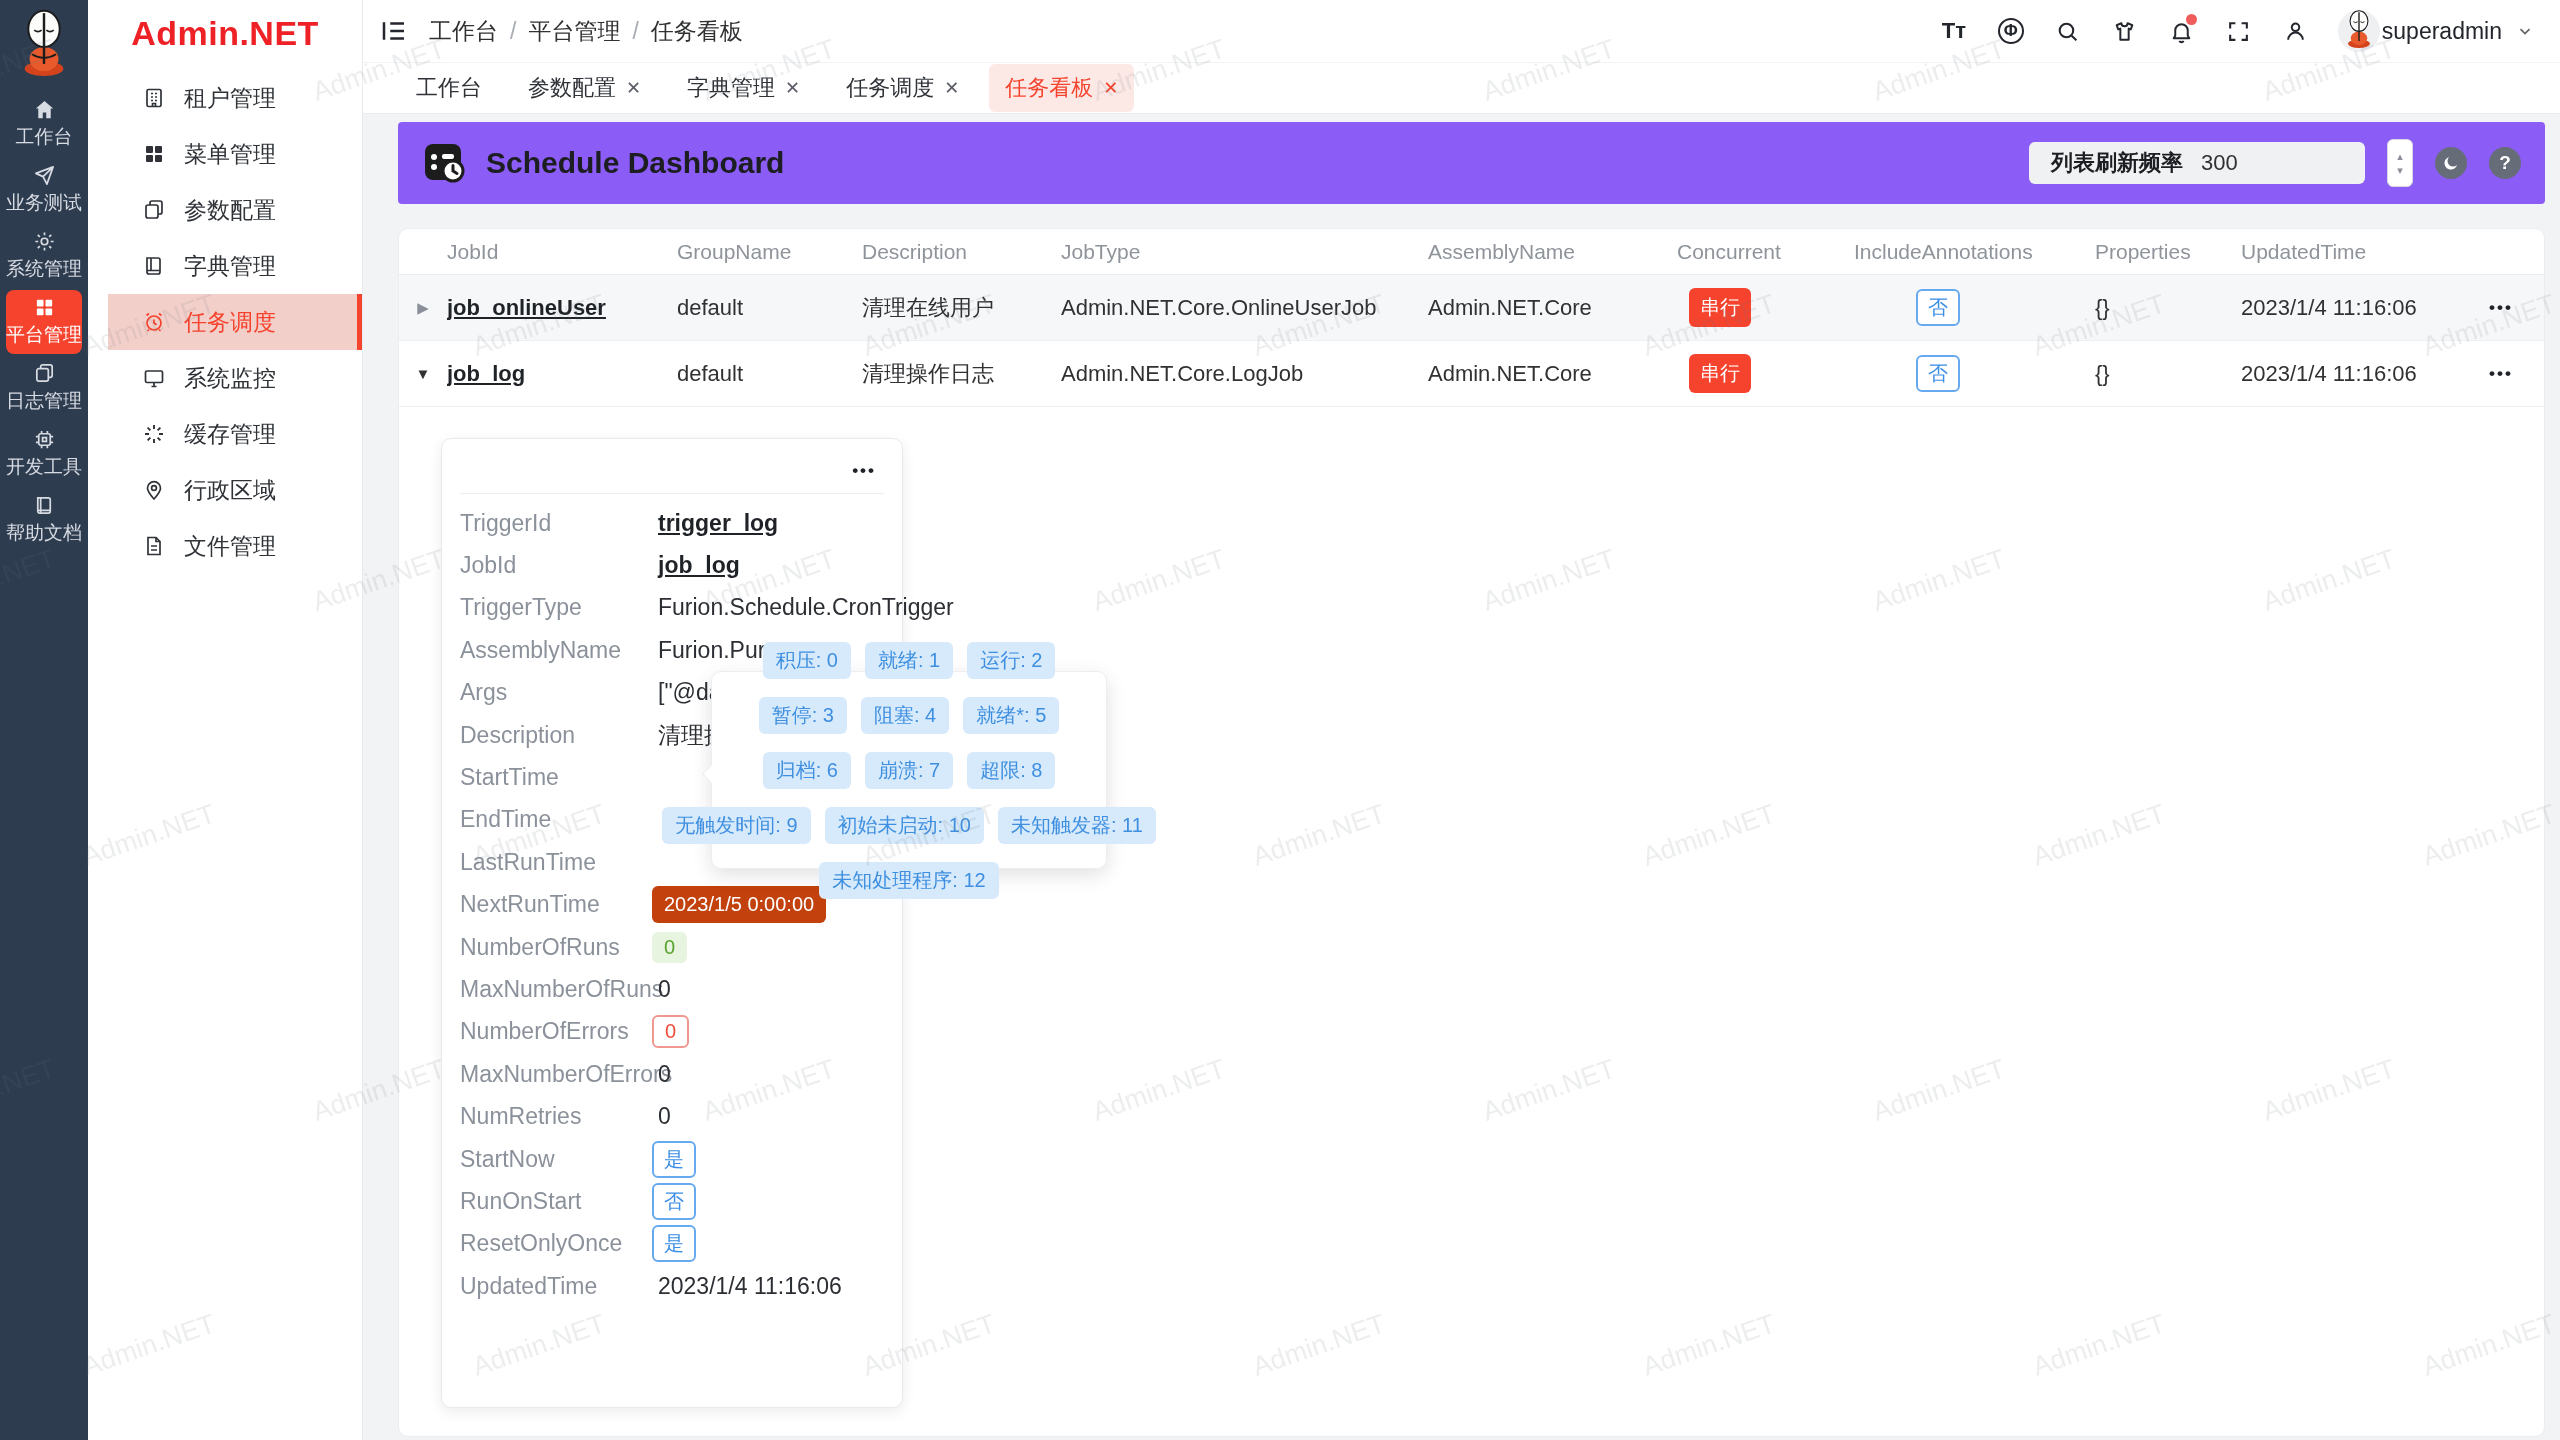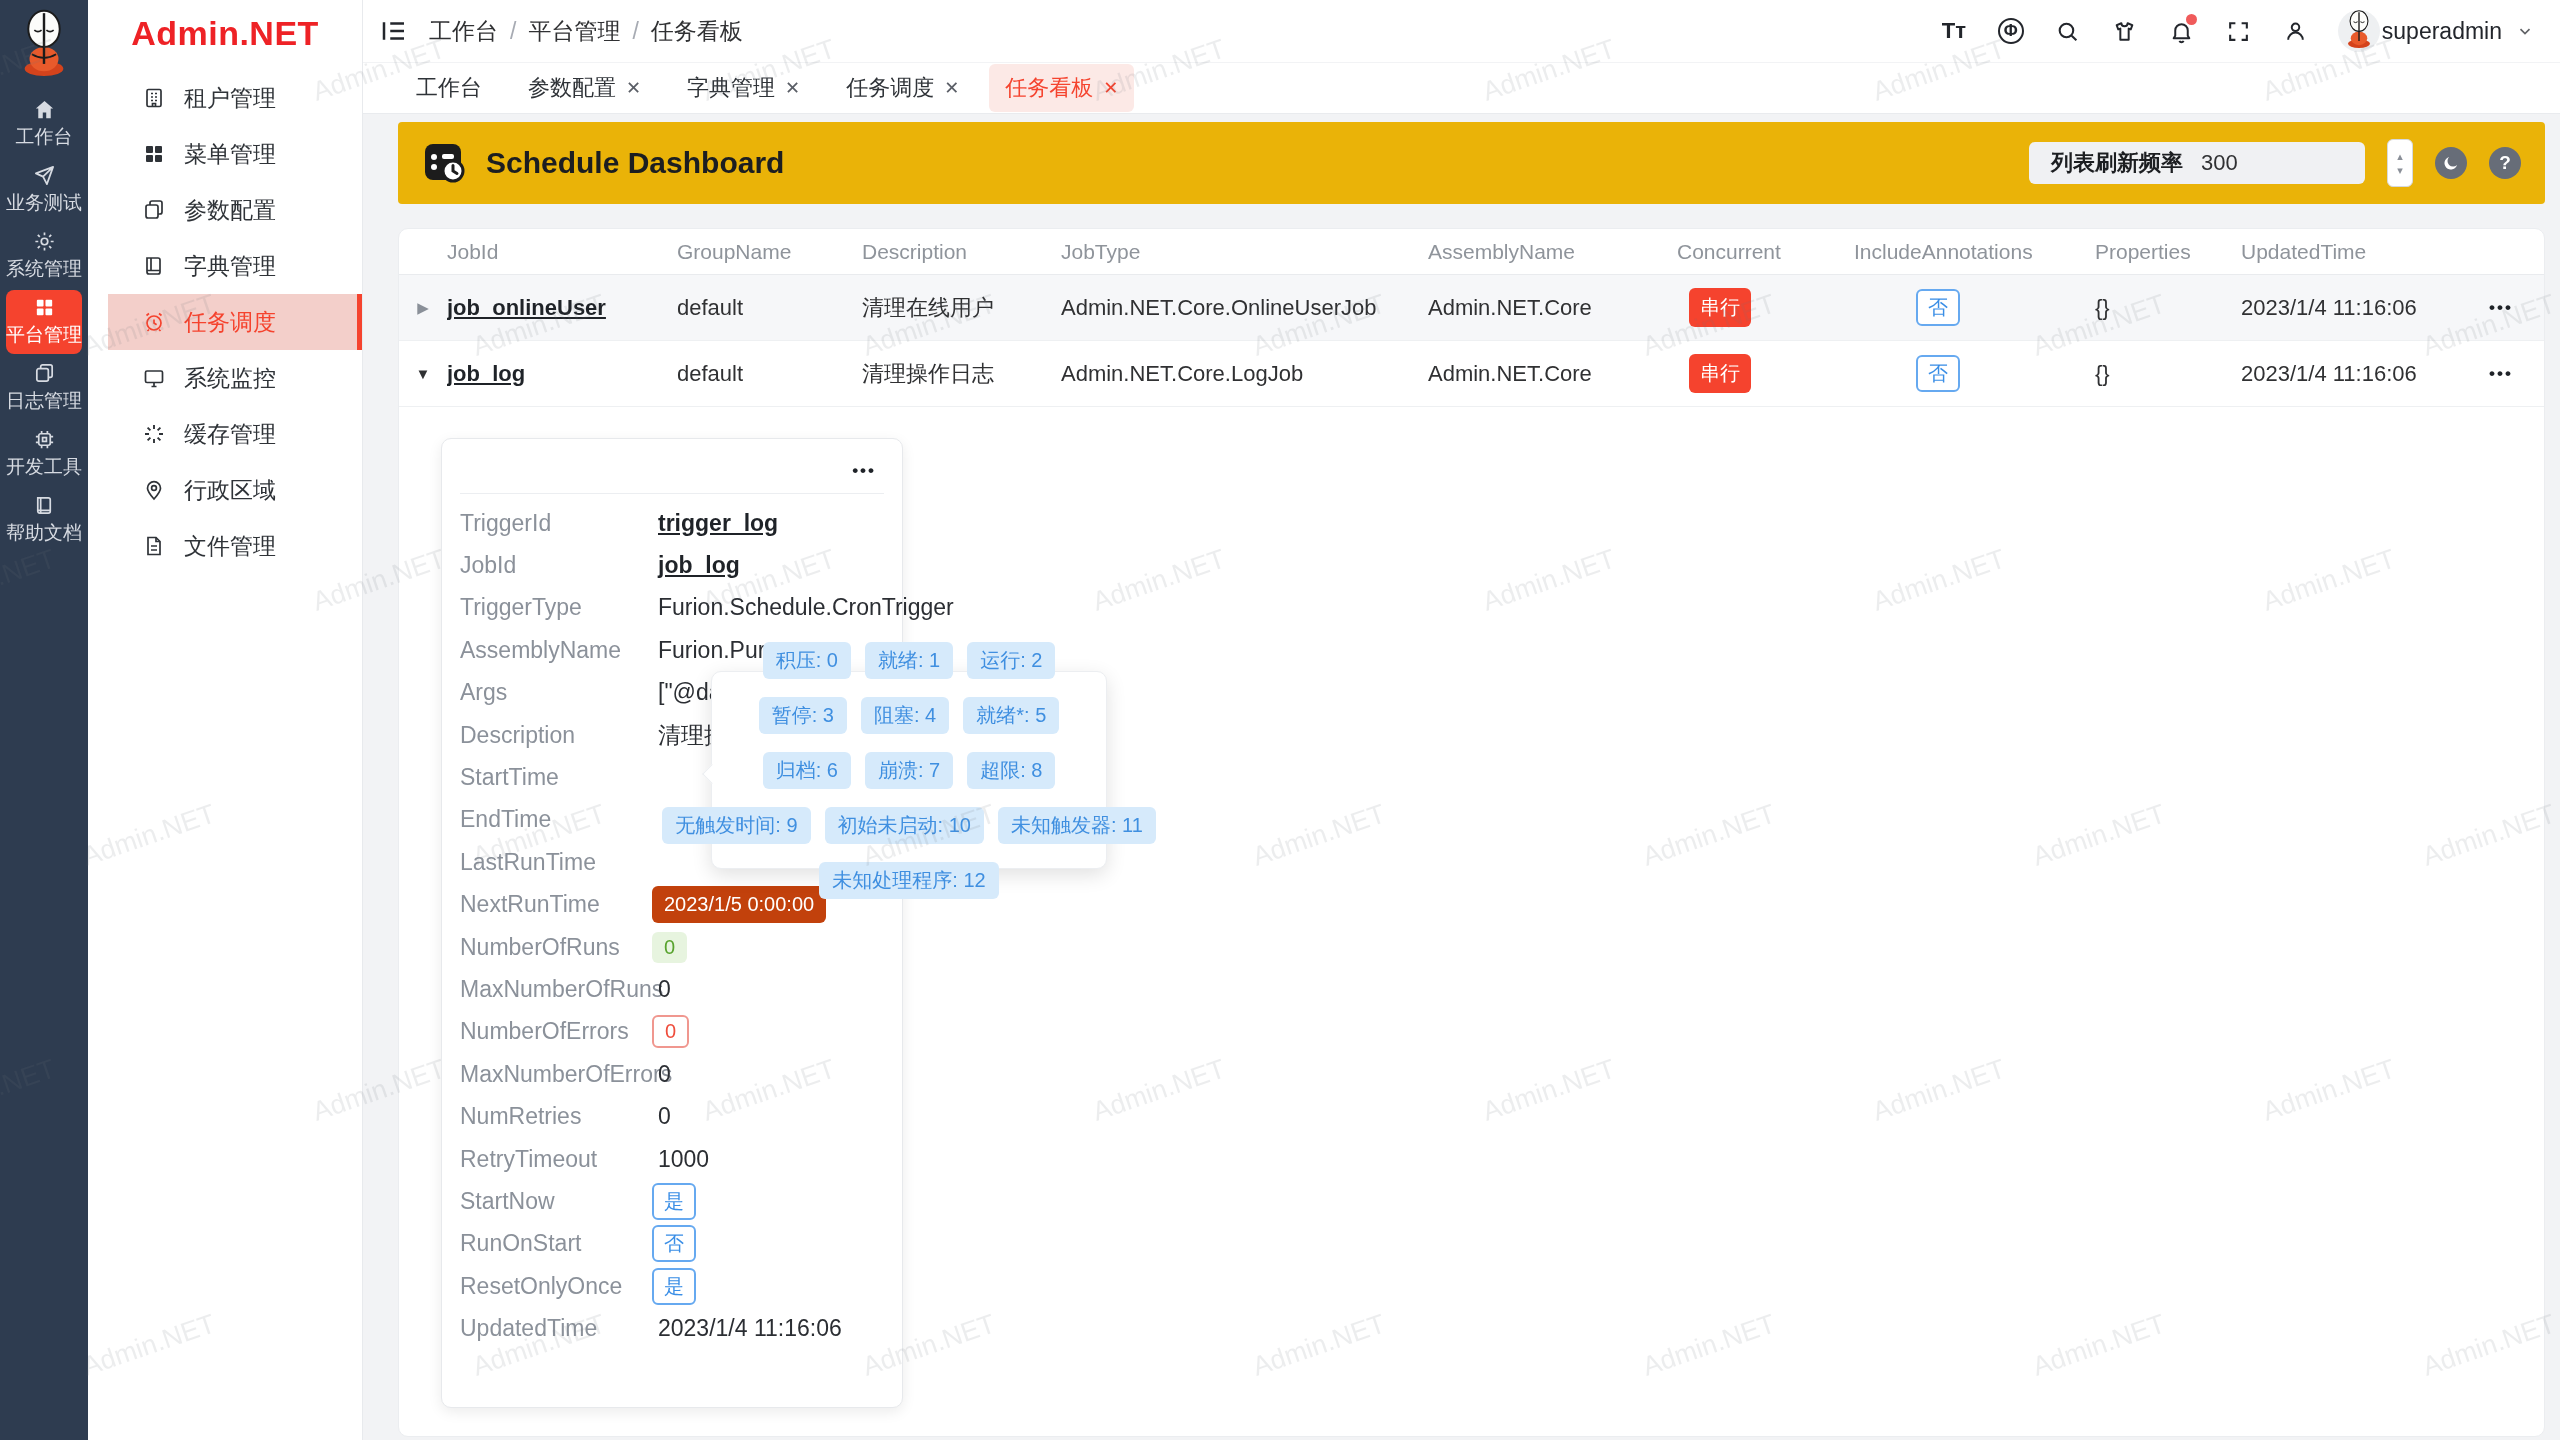--- a/index.html
+++ b/index.html
@@ -47,21 +47,21 @@
   .user-wrap { display:flex; align-items:center; gap:14px; cursor:pointer; }
 
   .tabsbar { height:52px; background:#fff; border-top:1px solid #f2f3f5; border-bottom:1px solid #e9ebee;
     display:flex; align-items:center; padding-left:37px; gap:14px; }
   .tab { display:flex; align-items:center; gap:10px; font-size:22px; padding:9px 16px; border-radius:6px; cursor:pointer; color:#2f3338; }
   .tab .close { font-size:18px; color:#5a5e66; cursor:pointer; }
   .tab.active { background:#fcе9e6; background-color:#fce9e6; color:#f5432e; }
   .tab.active .close { color:#f5432e; }
 
   .content { flex:1; padding:8px 15px 3px 35px; display:flex; flex-direction:column; background:#f2f3f5; min-height:0; }
-  .header-card { height:82px; background:#eab308; border-radius:4px; display:flex; align-items:center; padding:0 24px; flex-shrink:0; }
+  .header-card { height:82px; background:#8b5cf6; border-radius:4px; display:flex; align-items:center; padding:0 24px; flex-shrink:0; }
   .title-wrap { display:flex; align-items:center; gap:18px; }
   .page-title { font-size:30px; font-weight:600; color:#1c1e21; }
   .header-right { margin-left:auto; display:flex; align-items:center; gap:22px; }
   .refresh-box { background:#f0f1f3; border-radius:6px; height:42px; display:flex; align-items:center; padding:0 22px; gap:18px; width:336px; }
   .refresh-label { font-size:22px; font-weight:bold; color:#1c1e21; white-space:nowrap; }
   .refresh-value { font-size:22px; color:#303133; }
   .spinner { width:26px; height:48px; border:1px solid #d6d9de; border-radius:6px; background:#fff;
     display:flex; flex-direction:column; align-items:center; justify-content:center; gap:4px; cursor:pointer; }
   .spinner span { font-size:11px; line-height:10px; color:#8a8f98; }
   .circle-btn { width:32px; height:32px; border-radius:50%; background:#676d78; color:#fff; display:flex;
@@ -477,24 +477,20 @@
               <span class="dlabel">NumberOfErrors</span>
               <span class="tag-red-o">0</span>
             </div>
           <div class="dfield">
               <span class="dlabel">MaxNumberOfErrors</span>
               <span class="dvalue">0</span>
             </div>
           <div class="dfield">
               <span class="dlabel">NumRetries</span>
               <span class="dvalue">0</span>
-            </div>
-          <div class="dfield">
-              <span class="dlabel">RetryTimeout</span>
-              <span class="dvalue">1000</span>
             </div>
           <div class="dfield">
               <span class="dlabel">StartNow</span>
               <span class="tag-blue-o">是</span>
             </div>
           <div class="dfield">
               <span class="dlabel">RunOnStart</span>
               <span class="tag-blue-o">否</span>
             </div>
           <div class="dfield">

